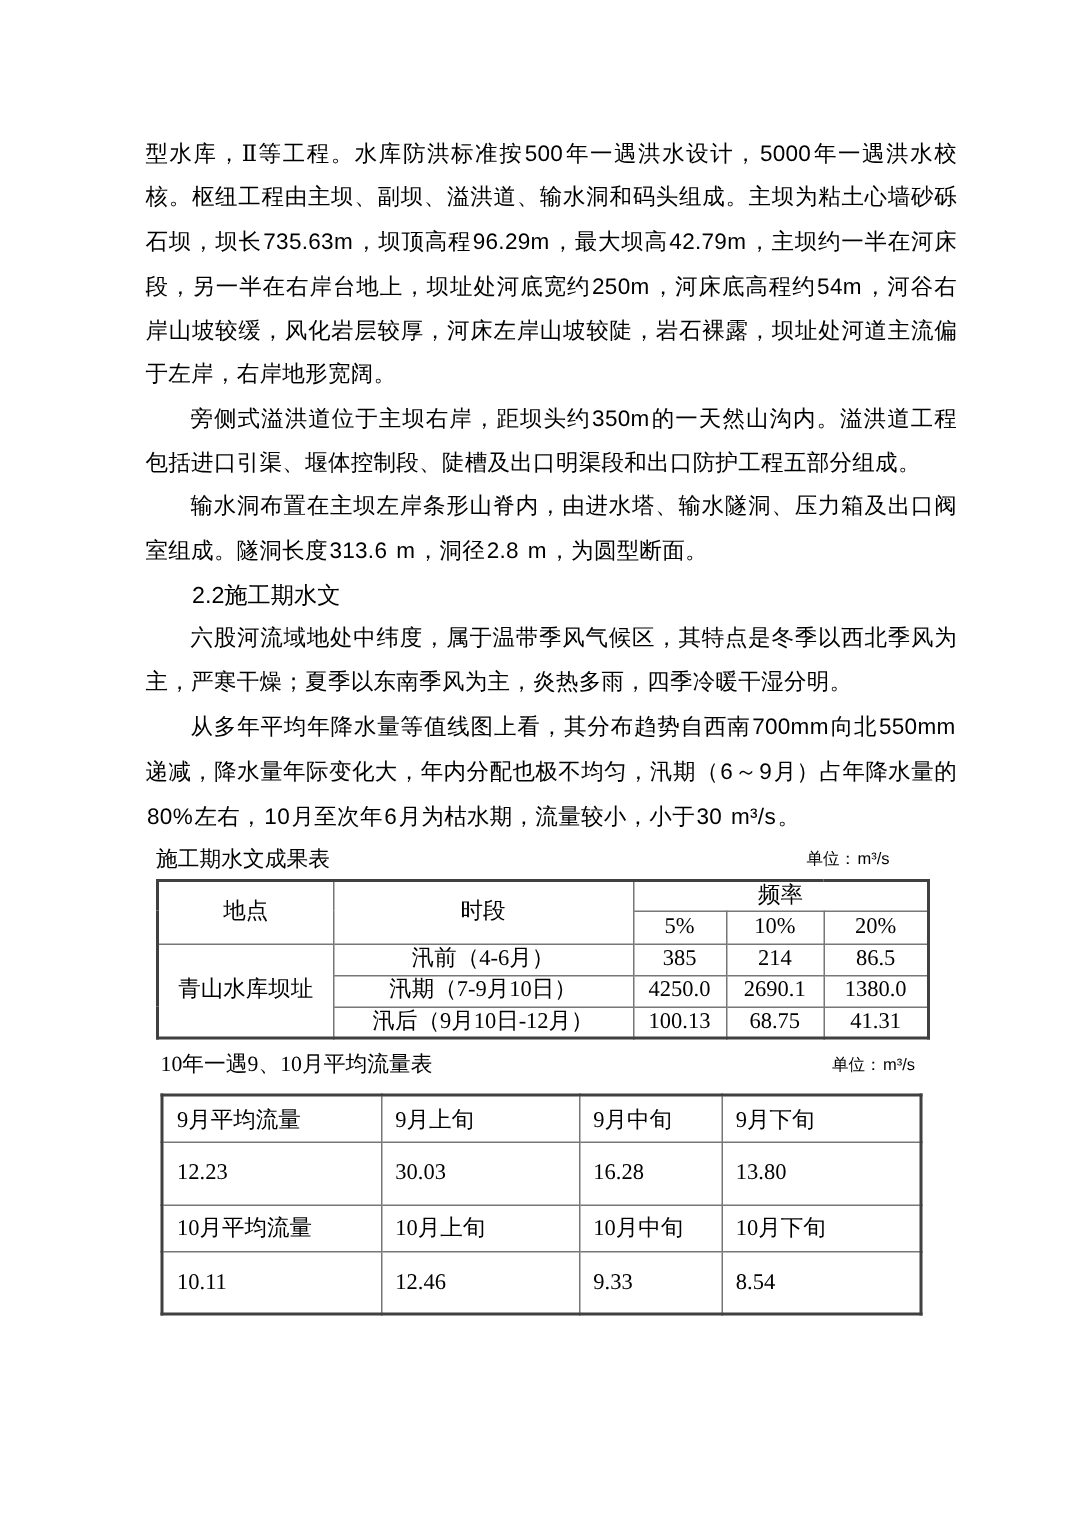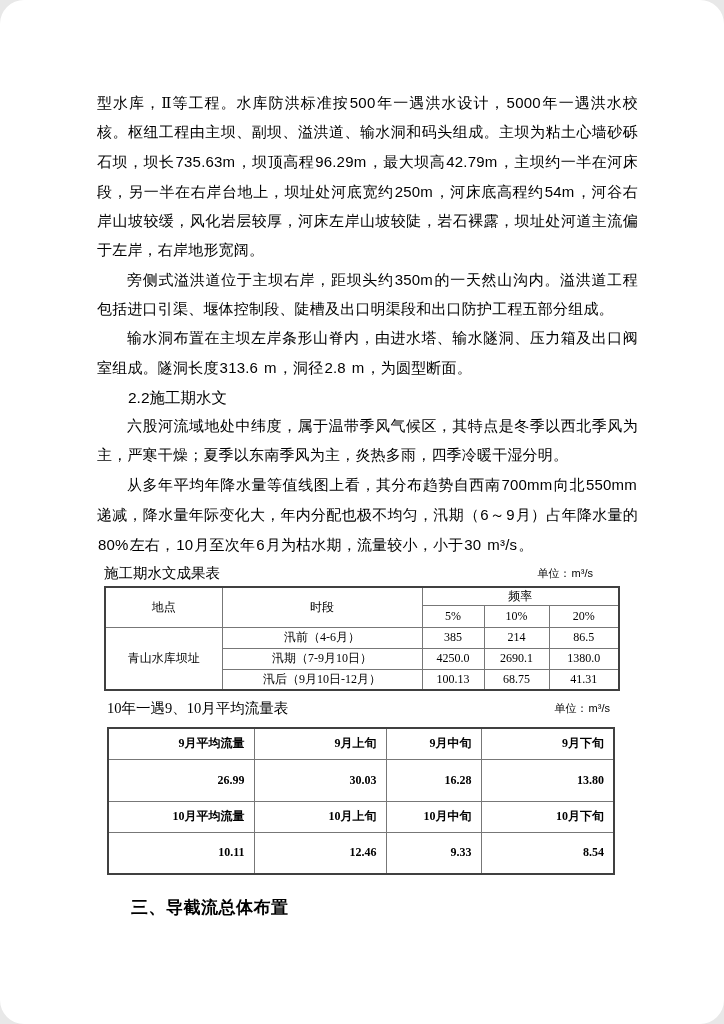--- a/index.html
+++ b/index.html
@@ -6,21 +6,20 @@
   html, body { background: #e8e8e8; }
   .page {
     position: relative;
     width: 724px;
     height: 1024px;
     margin: 0 auto;
     background: #ffffff;
     font-family: "Liberation Serif", "DejaVu Serif", serif;
     color: #000000;
     overflow: hidden;
-    border-radius: 24px;
   }
   .content {
     position: absolute;
     left: 97px;
     top: 88px;
     width: 541px;
   }
   p.body {
     font-size: 15px;
     line-height: 29px;
@@ -59,21 +58,21 @@
     top: 0;
     font-size: 11px;
   }
   .cap1 { width: 514px; margin-left: 7px; }
   .cap1 .cap-unit { right: 24px; }
   .cap2 { width: 506px; margin-left: 10px; margin-top: 4px; }
   .cap2 .cap-unit { right: 2px; }
   table {
     border-collapse: collapse;
     table-layout: fixed;
-    font-size: 12px;
+    font-size: 15px;
   }
   table.t1 {
     width: 514px;
     margin-left: 7px;
     border: 2px solid #404040;
   }
   table.t2 {
     width: 506px;
     margin-left: 10px;
     margin-top: 6px;
@@ -83,24 +82,23 @@
   .t1 td {
     text-align: center;
     vertical-align: middle;
     padding: 0 2px;
     line-height: 1.25;
   }
   .t1 tr.r-freq td { height: 18px; }
   .t1 tr.r-sub td { height: 22px; }
   .t1 tr.r-data td { height: 21px; }
   .t2 td {
-    text-align: right;
+    text-align: left;
     vertical-align: middle;
     padding: 2px 9px;
-    font-weight: bold;
   }
   .t2 tr.r-label td { height: 31px; }
   .t2 tr.r-value td { height: 42px; }
 </style>
 </head>
 <body>
 
 <div class="page">
   <div class="content">
 
@@ -172,36 +170,35 @@
           <col style="width:133px">
       </colgroup>
       <tbody>
         <tr class="r-label">
           <td>9月平均流量</td>
           <td>9月上旬</td>
           <td>9月中旬</td>
           <td>9月下旬</td>
         </tr>
         <tr class="r-value">
-          <td>26.99</td>
+          <td>12.23</td>
           <td>30.03</td>
           <td>16.28</td>
           <td>13.80</td>
         </tr>
         <tr class="r-label">
           <td>10月平均流量</td>
           <td>10月上旬</td>
           <td>10月中旬</td>
           <td>10月下旬</td>
         </tr>
         <tr class="r-value">
           <td>10.11</td>
           <td>12.46</td>
           <td>9.33</td>
           <td>8.54</td>
         </tr>
       </tbody>
     </table>
 
-    <h2 class="major-heading">三、导截流总体布置</h2>
 
   </div>
 </div>
 
 </body></html>

